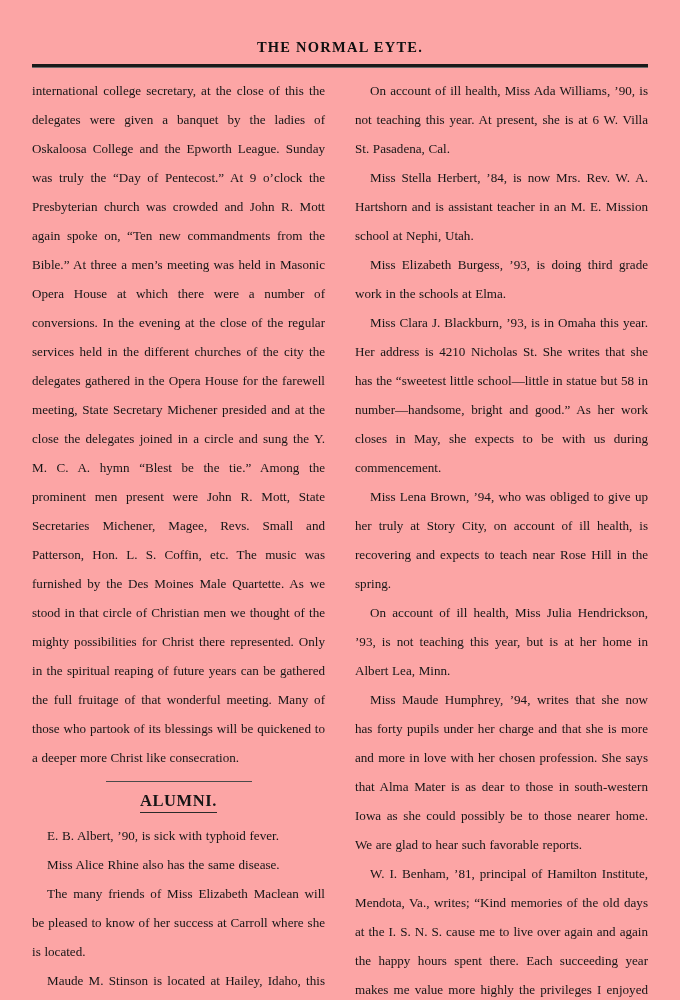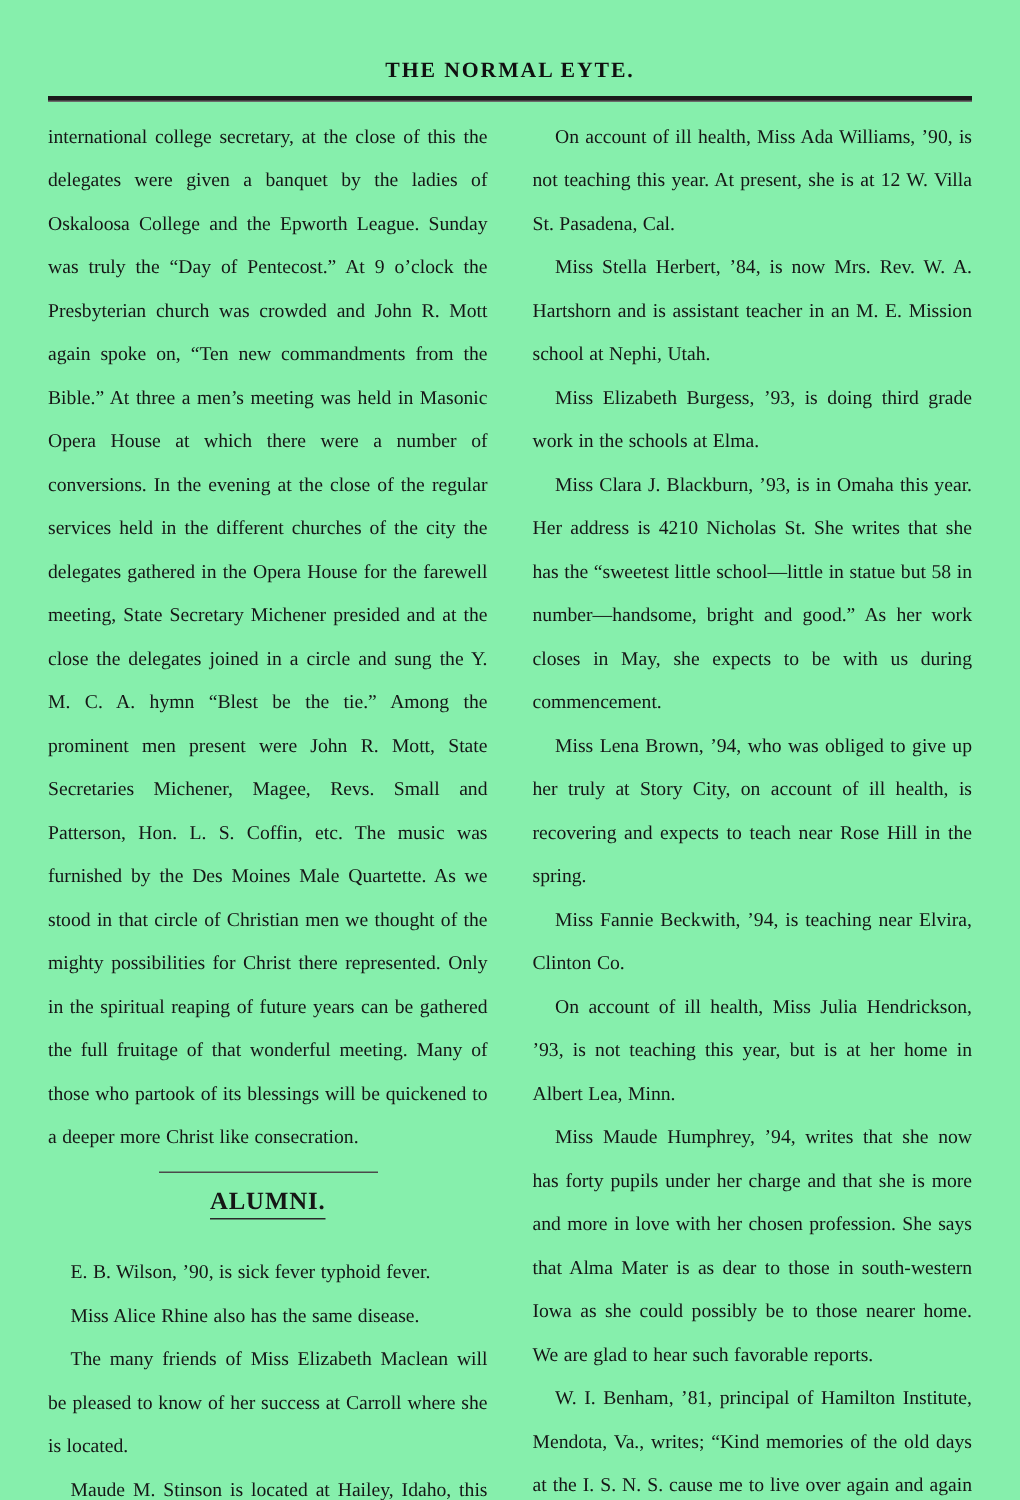--- a/index.html
+++ b/index.html
@@ -13,21 +13,21 @@
     height: 1000px;
     overflow: hidden;
     font-family: "Liberation Serif", "DejaVu Serif", serif;
     color: #161616;
   }
   .page {
     position: relative;
     width: 680px;
     height: 1000px;
     box-sizing: border-box;
-    background: #86efac;
+    background: #fca5a5;
   }
 
   
   .masthead {
     position: absolute;
     top: 39px;
     left: 0;
     width: 680px;
     text-align: center;
   }
@@ -86,21 +86,21 @@
     background: #4a4a4a;
     margin: 9px auto 9px auto;
   }
   .section-title {
     font-size: 16.5px;
     font-weight: bold;
     letter-spacing: 0.6px;
     display: inline-block;
     padding-bottom: 1px;
     border-bottom: 1.6px solid #2a2a2a;
-    margin-bottom: 18px;
+    margin-bottom: 6px;
   }
 
   
   .colophon-rule {
     width: 150px;
     height: 1px;
     background: #4a4a4a;
     margin: 11px auto 9px auto;
   }
   .colophon {
@@ -127,36 +127,35 @@
 
     <div class="col">
 
       <p class="body no-indent">international college secretary, at the close of this the delegates were given a banquet by the ladies of Oskaloosa College and the Epworth League.  Sunday was truly the “Day of Pentecost.”  At 9 o’clock the Presbyterian church was crowded and John R. Mott again spoke on, “Ten new commandments from the Bible.”  At three a men’s meeting was held in Masonic Opera House at which there were a number of conversions.  In the evening at the close of the regular services held in the different churches of the city the delegates gathered in the Opera House for the farewell meeting, State Secretary Michener presided and at the close the delegates joined in a circle and sung the Y. M. C. A. hymn “Blest be the tie.”  Among the prominent men present were John R. Mott, State Secretaries Michener, Magee, Revs. Small and Patterson, Hon. L. S. Coffin, etc.  The music was furnished by the Des Moines Male Quartette. As we stood in that circle of Christian men we thought of the mighty possibilities for Christ there represented.  Only in the spiritual reaping of future years can be gathered the full fruitage of that wonderful meeting.  Many of those who partook of its blessings will be quickened to a deeper more Christ like consecration.</p>
 
       <div class="section-block">
         <div class="divider-rule"></div>
         <span class="section-title">ALUMNI.</span>
       </div>
 
-      <p class="body">E. B. Wilson, ’90, is sick fever typhoid fever.</p>
+      <p class="body">E. B. Albert, ’90, is sick with typhoid fever.</p>
       <p class="body">Miss Alice Rhine also has the same disease.</p>
       <p class="body">The many friends of Miss Elizabeth Maclean will be pleased to know of her success at Carroll where she is located.</p>
       <p class="body">Maude M. Stinson is located at Hailey, Idaho, this year.  She enjoys very much her school work in the West.  The glories of the mountains, the healthful climate and the push and energy of the West are inspiring.</p>
       <p class="body">Miss Maude E. Milliman, who graduated in ’91, is at home this year, at Logan.</p>
 
     </div>
 
     <div class="col">
 
-      <p class="body">On account of ill health, Miss Ada Williams, ’90, is not teaching this year.  At present, she is at 12 W. Villa St. Pasadena, Cal.</p>
+      <p class="body">On account of ill health, Miss Ada Williams, ’90, is not teaching this year.  At present, she is at 6 W. Villa St. Pasadena, Cal.</p>
       <p class="body">Miss Stella Herbert, ’84, is now Mrs. Rev. W. A. Hartshorn and is assistant teacher in an M. E. Mission school at Nephi, Utah.</p>
       <p class="body">Miss Elizabeth Burgess, ’93, is doing third grade work in the schools at Elma.</p>
       <p class="body">Miss Clara J. Blackburn, ’93, is in Omaha this year.  Her address is 4210 Nicholas St. She writes that she has the “sweetest little school—little in statue but 58 in number—handsome, bright and good.”  As her work closes in May, she expects to be with us during commencement.</p>
       <p class="body">Miss Lena Brown, ’94, who was obliged to give up her truly at Story City, on account of ill health, is recovering and expects to teach near Rose Hill in the spring.</p>
-      <p class="body">Miss Fannie Beckwith, ’94, is teaching near Elvira, Clinton Co.</p>
       <p class="body">On account of ill health, Miss Julia Hendrickson, ’93, is not teaching this year, but is at her home in Albert Lea, Minn.</p>
       <p class="body">Miss Maude Humphrey, ’94, writes that she now has forty pupils under her charge and that she is more and more in love with her chosen profession.  She says that Alma Mater is as dear to those in south-western Iowa as she could possibly be to those nearer home.  We are glad to hear such favorable reports.</p>
       <p class="body">W. I. Benham, ’81, principal of Hamilton Institute, Mendota, Va., writes; “Kind memories of the old days at the I. S. N. S. cause me to live over again and again the happy hours spent there.  Each succeeding year makes me value more highly the privileges I enjoyed under its care.  As I note the additions of strange names to the Alumni Register, I feel a just pride in the success and continued progress of the Normal.  This is my third year here, and notwithstanding the hard times, is my most successful year.”</p>
 
       <div class="colophon-rule"></div>
       <div class="colophon"><span>Get your printing at the </span><span class="smallcaps">Gazette</span><span> Office.</span></div>
 
     </div>
 
   </div>

